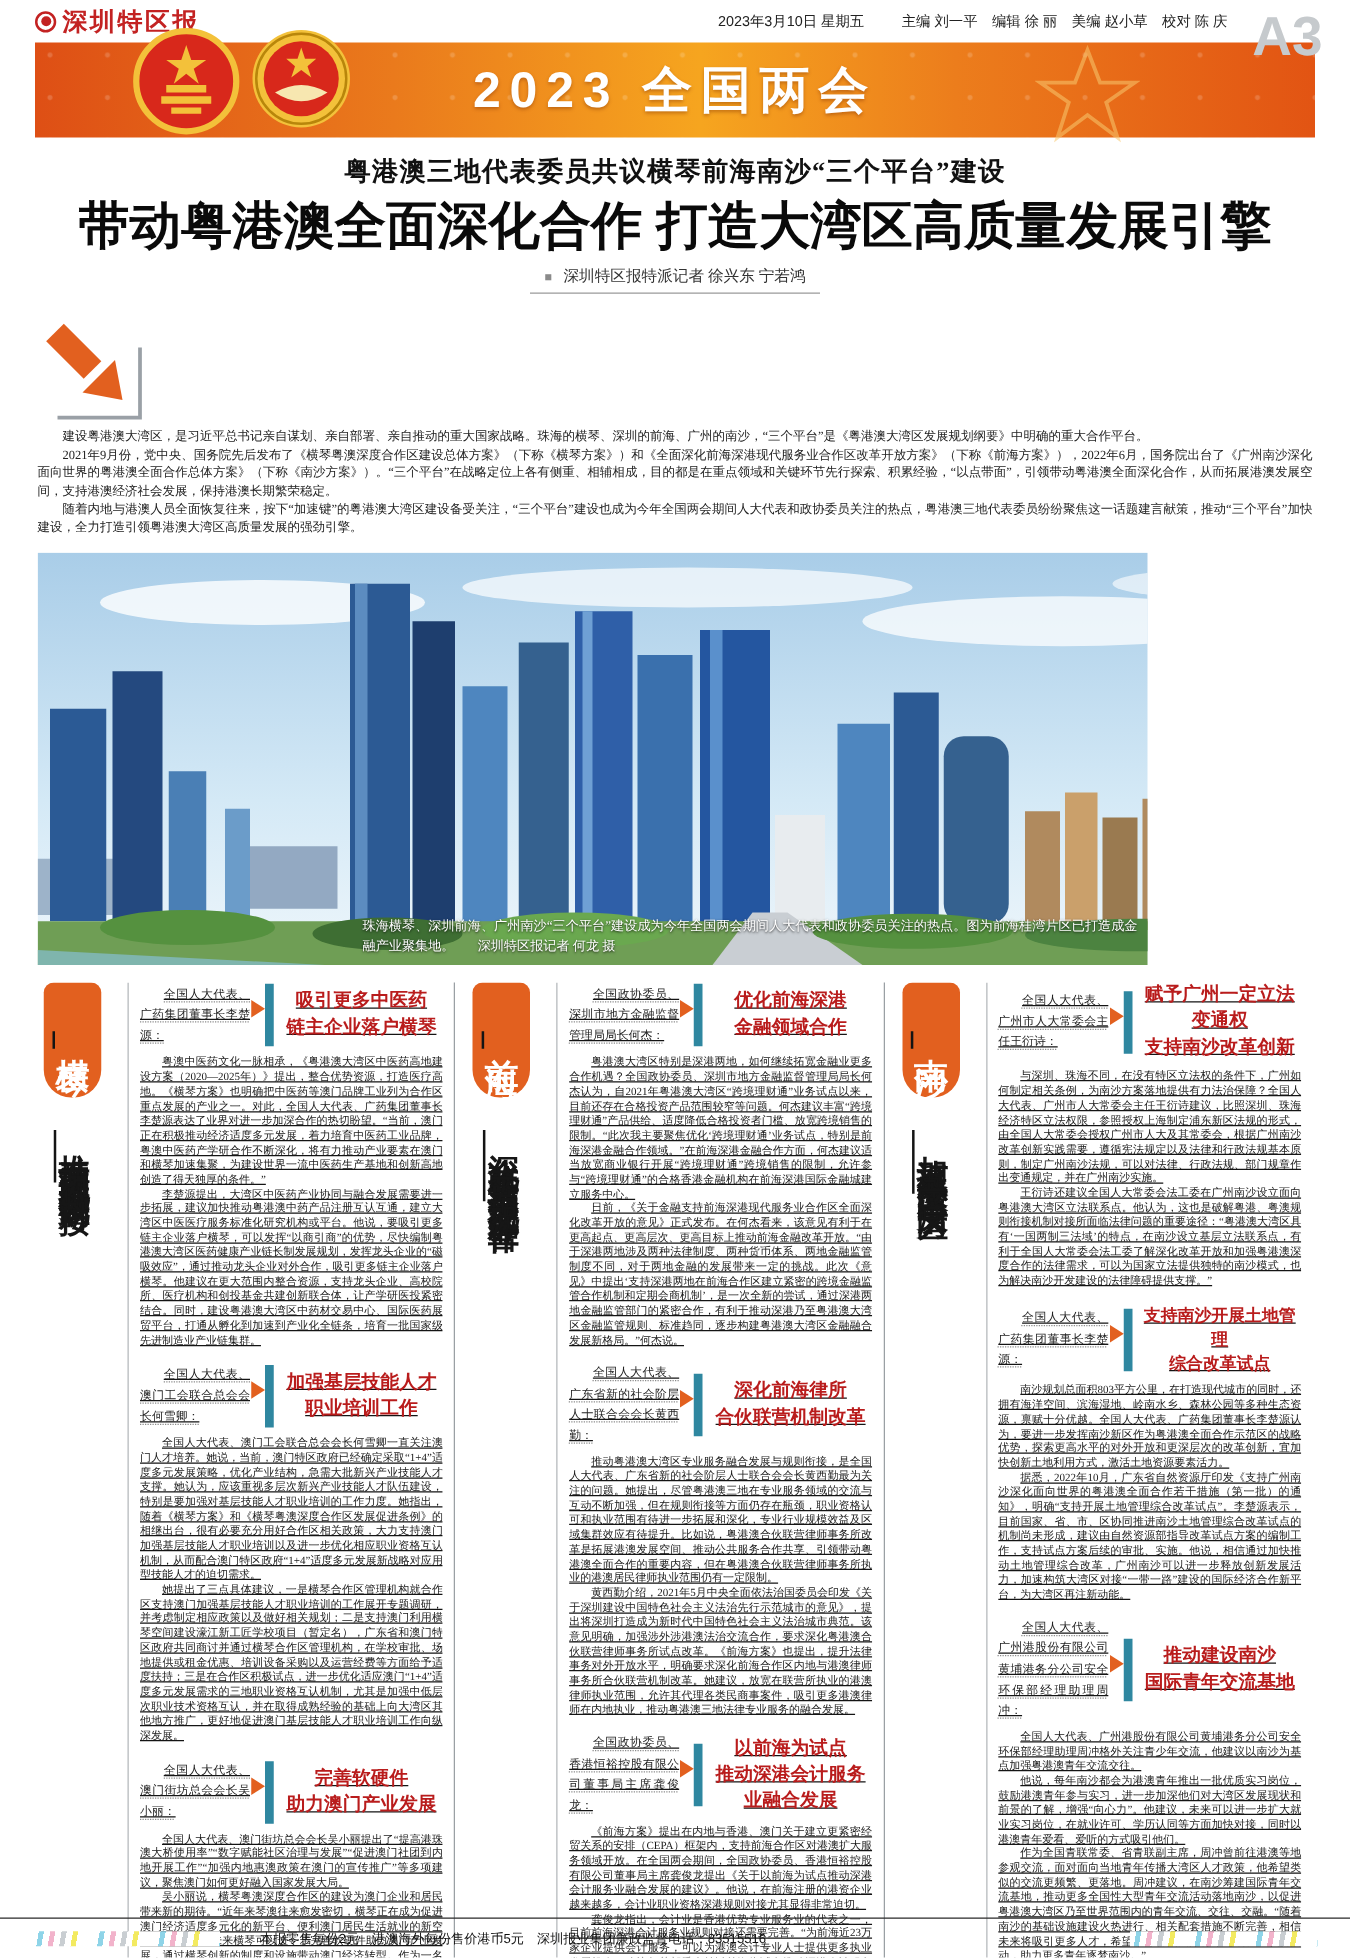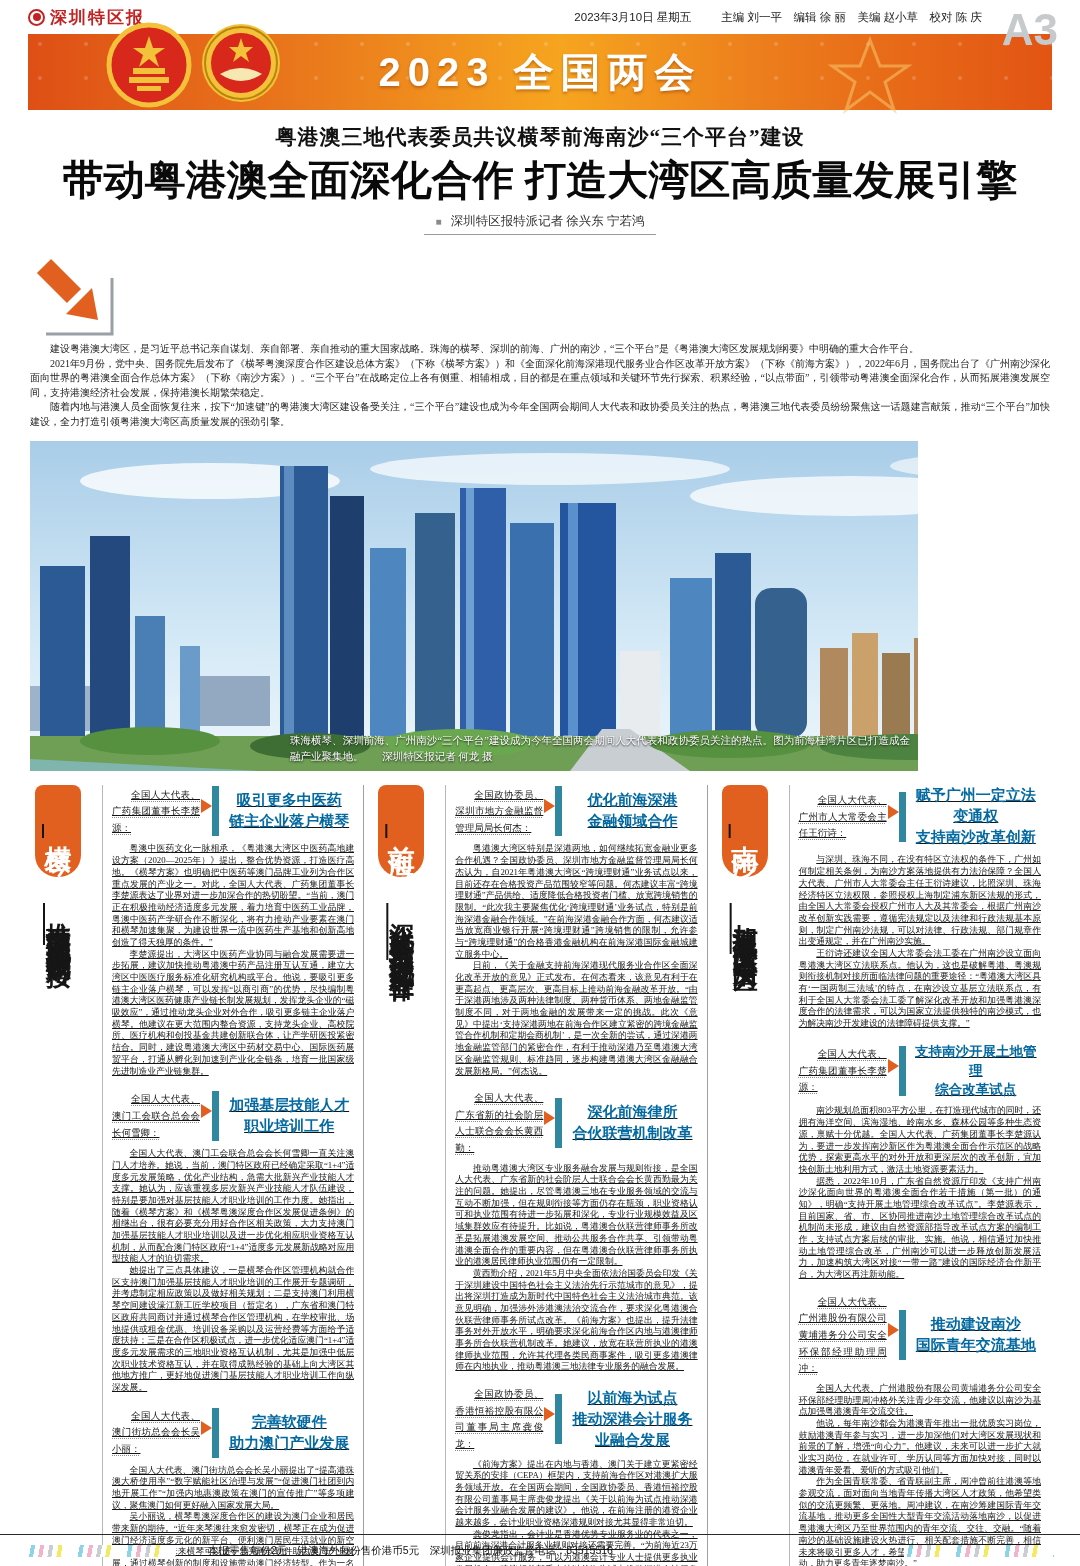--- a/index.html
+++ b/index.html
@@ -2,21 +2,21 @@
 <html><head>
 <meta charset="utf-8">
 <style>
   html,body{margin:0;padding:0;}
   body{width:1080px;height:1566px;overflow:hidden;background:#fff;color:#141414;
        font-family:"Liberation Serif","DejaVu Serif",serif;}
   .page{position:relative;width:1080px;height:1566px;}
 
   
   .topbar{height:34px;display:flex;align-items:center;padding:0 28px;box-sizing:border-box;}
-  .masthead{display:flex;align-items:center;gap:5px;color:#c32222;font-weight:700;font-size:17px;letter-spacing:2px;text-align:right;}
+  .masthead{display:flex;align-items:center;gap:5px;color:#c32222;font-weight:700;font-size:20px;letter-spacing:2px;text-align:right;}
   .logo-mark{width:13px;height:13px;border:2px solid #c32222;border-radius:50%;position:relative;flex:0 0 auto;}
   .logo-mark::after{content:"";position:absolute;inset:2.5px;background:#c32222;border-radius:50%;}
   .top-meta{margin-left:auto;display:flex;gap:30px;font-family:"Liberation Sans","DejaVu Sans",sans-serif;
             font-size:11.5px;color:#222;padding-right:70px;}
   .page-no{position:absolute;top:8px;right:22px;z-index:7;font-family:"Liberation Sans",sans-serif;
            font-size:44px;font-weight:700;color:#c6cacd;line-height:1;}
 
   
   .banner{position:relative;margin:0 28px;height:76px;
           background:linear-gradient(90deg,#de4f15 0%,#ea7a1c 28%,#f6a51f 52%,#ec7d1c 72%,#e25413 100%);}
@@ -67,21 +67,21 @@
   article{margin-bottom:13px;}
   .art-head{display:flex;align-items:center;gap:4px;margin-bottom:6px;}
   .attribution{flex:0 0 88px;font-size:9.5px;line-height:1.75;text-indent:2em;text-align:justify;color:#222;
          text-decoration:underline;text-decoration-style:dotted;text-decoration-color:rgba(0,0,0,.45);
          text-underline-offset:2.5px;}
   .marker{position:relative;flex:0 0 16px;height:52px;}
   .marker-bar{position:absolute;left:8px;top:1px;bottom:1px;width:7px;background:#2f87a0;}
   .marker-tri{position:absolute;left:-3px;top:14px;width:0;height:0;
          border-left:11px solid #e2601f;border-top:7px solid transparent;border-bottom:7px solid transparent;}
   .art-headline{flex:1;margin:0;text-align:center;font-weight:700;font-size:15px;line-height:1.4;
-         white-space:pre-line;color:#0369a1;}
+         white-space:pre-line;color:#b91c1c;}
   .art-headline.sz-m{font-size:13.5px;}
   .art-headline.sz-s{font-size:15px;}
   article p{margin:0;font-size:8.8px;line-height:1.33;text-align:justify;text-indent:2em;color:#191919;}
   .endnote{text-align:right;font-size:14px;margin-top:5px;color:#111;}
 
   
   .footer{position:absolute;left:0;right:0;bottom:0;height:32px;border-top:1px solid #2a2a2a;
           display:flex;align-items:center;gap:32px;padding:0 26px;box-sizing:border-box;
           font-family:"Liberation Sans","DejaVu Sans",sans-serif;font-size:10.5px;color:#111;}
   .stripes{width:150px;height:12px;flex:0 0 auto;

